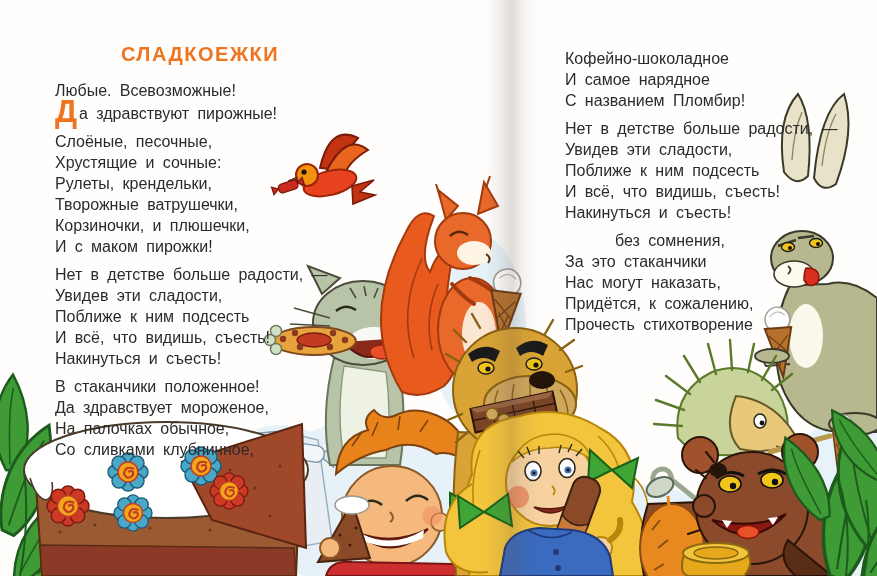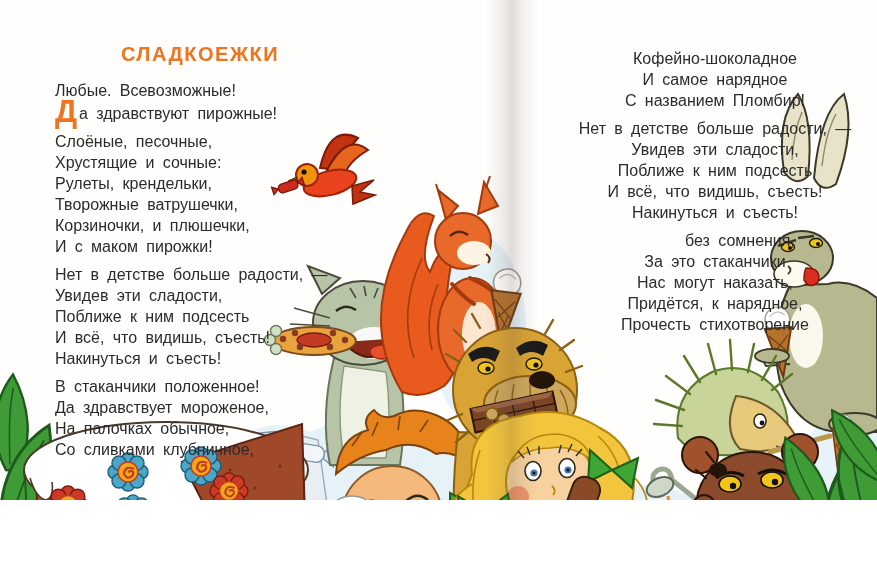--- a/index.html
+++ b/index.html
@@ -1,29 +1,29 @@
 <!DOCTYPE html>
 <html lang="ru"><head>
 <meta charset="utf-8">
 <style>
   html,body{margin:0;padding:0;}
   body{
     width:877px;height:576px;overflow:hidden;
     font-family:"Liberation Sans","DejaVu Sans",sans-serif;
     background:#ffffff;
   }
-  .spread{position:relative;width:877px;height:500px;background:#fffefc;overflow:hidden;}
+  .spread{position:relative;width:877px;height:576px;background:#fffefc;overflow:hidden;}
   .illustration{position:absolute;left:0;top:0;width:877px;height:576px;z-index:1;}
   .gutter{
     position:absolute;top:0;bottom:0;left:486px;width:52px;z-index:3;pointer-events:none;
     background:linear-gradient(to right,rgba(100,80,70,0) 0%,rgba(100,80,70,.10) 30%,rgba(100,80,70,.20) 50%,rgba(100,80,70,.08) 70%,rgba(100,80,70,0) 100%);
   }
   .col{position:absolute;z-index:4;color:#2b2b2b;font-size:16px;line-height:21px;word-spacing:0.24em;}
   .col-left{left:55px;top:44px;width:312px;}
-  .col-right{left:565px;top:48px;width:300px;text-align:center;}
+  .col-right{left:565px;top:48px;width:300px;}
   .poem-title{
     color:#ee7420;font-weight:bold;font-size:20px;letter-spacing:1.5px;
     text-align:center;width:290px;margin:0 0 15px 0;
   }
   .stanza{margin:0 0 7px 0;}
   .line{white-space:nowrap;}
   .indent{padding-left:50px;}
   .dropcap{
     color:#ee7420;font-size:31px;font-weight:bold;line-height:21px;
     vertical-align:-3px;margin-right:2px;
@@ -414,18 +414,18 @@
       <div class="line">Увидев эти сладости,</div>
       <div class="line">Поближе к ним подсесть</div>
       <div class="line">И всё, что видишь, съесть!</div>
       <div class="line">Накинуться и съесть!</div>
     </div>
 
     <div class="stanza">
       <div class="line indent">без сомнения,</div>
       <div class="line">За это стаканчики</div>
       <div class="line">Нас могут наказать,</div>
-      <div class="line">Придётся, к нарядное,</div>
+      <div class="line">Придётся, к сожалению,</div>
       <div class="line">Прочесть стихотворение</div>
     </div>
   </div>
 
 </div>
 
 </body></html>

